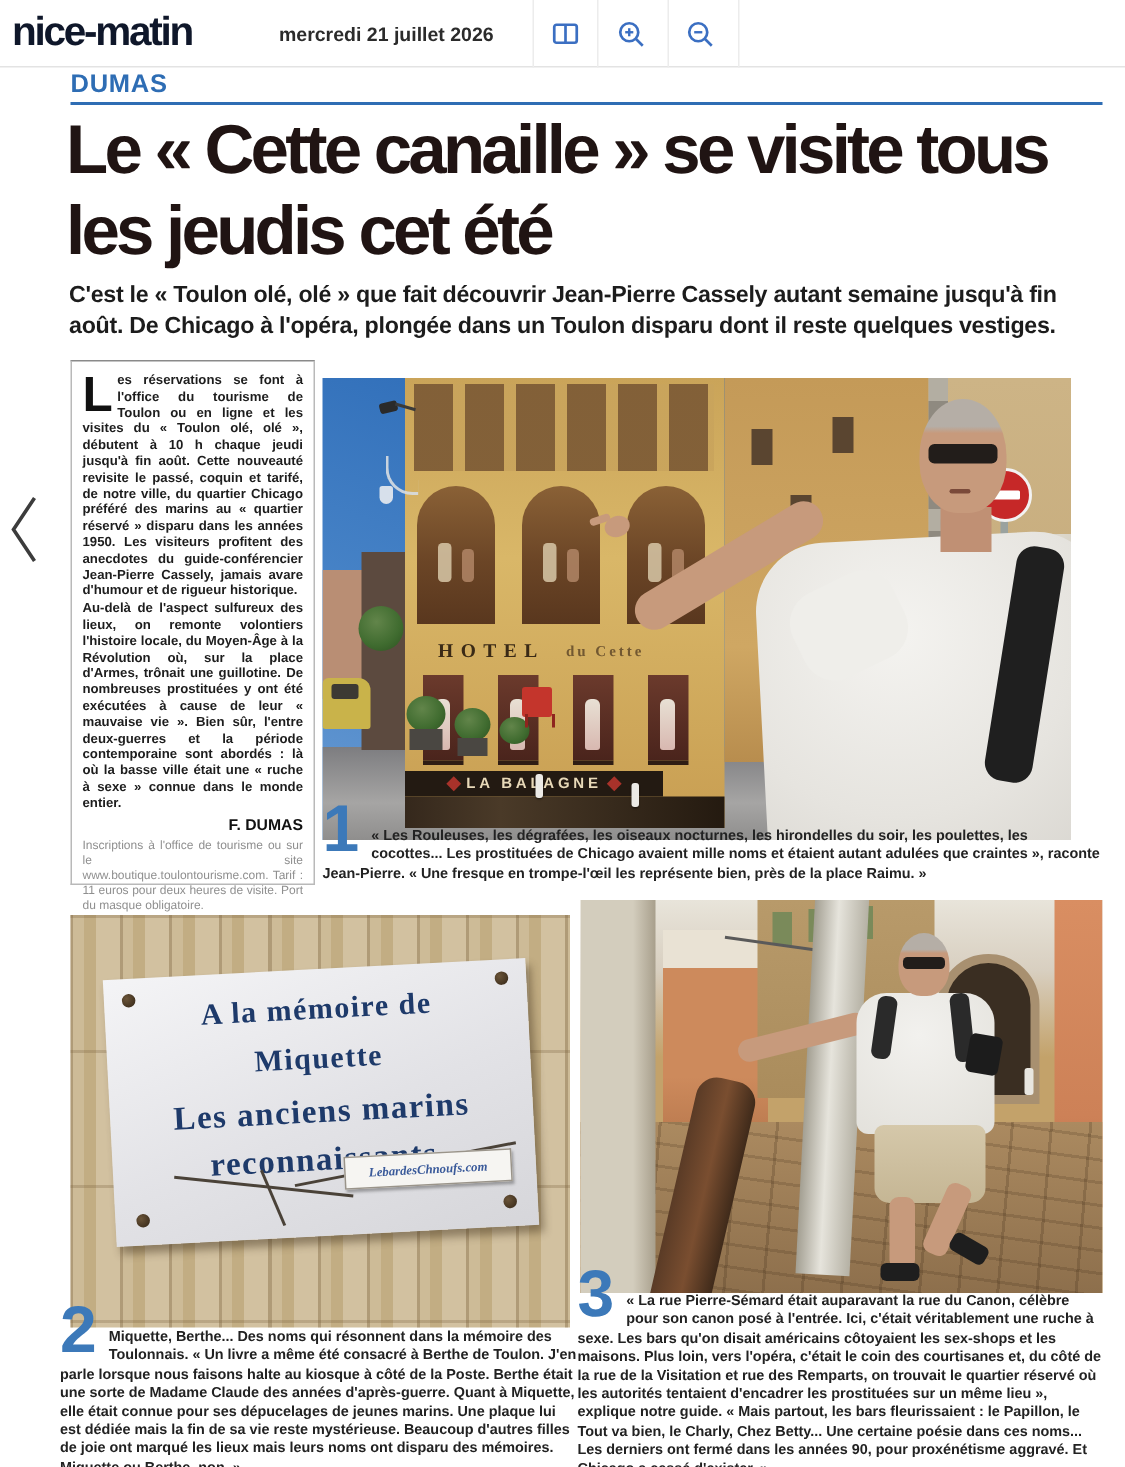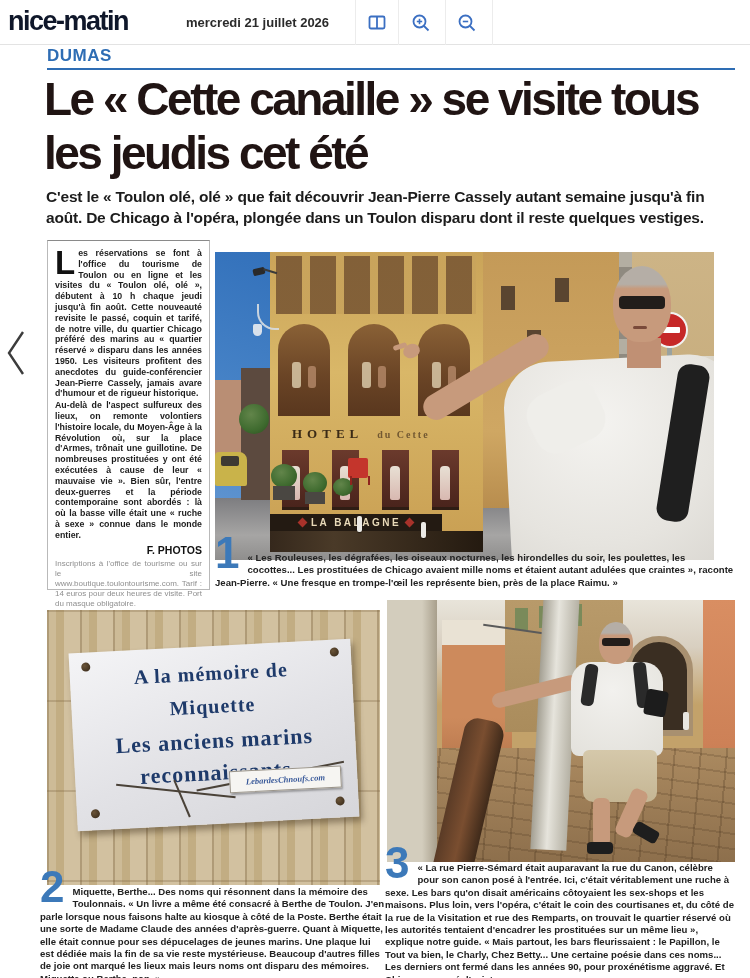--- a/index.html
+++ b/index.html
@@ -262,22 +262,22 @@
   <div class="kicker">DUMAS</div>
   <div class="kicker-rule"></div>
   <h1 class="headline">Le « Cette canaille » se visite tous les jeudis cet été</h1>
   <div class="subhead">C'est le « Toulon olé, olé » que fait découvrir Jean-Pierre Cassely autant semaine jusqu'à fin août. De Chicago à l'opéra, plongée dans un Toulon disparu dont il reste quelques vestiges.</div>
 
   <div class="colbox">
     <div class="body-txt">
       <span class="dropcap">L</span><span>es réservations se font à l'office du tourisme de Toulon ou en ligne et les visites du « Toulon olé, olé », débutent à 10 h chaque jeudi jusqu'à fin août. Cette nouveauté revisite le passé, coquin et tarifé, de notre ville, du quartier Chicago préféré des marins au « quartier réservé » disparu dans les années 1950. Les visiteurs profitent des anecdotes du guide-conférencier Jean-Pierre Cassely, jamais avare d'humour et de rigueur historique.</span>
     </div>
     <div class="body-txt para2">Au-delà de l'aspect sulfureux des lieux, on remonte volontiers l'histoire locale, du Moyen-Âge à la Révolution où, sur la place d'Armes, trônait une guillotine. De nombreuses prostituées y ont été exécutées à cause de leur « mauvaise vie ». Bien sûr, l'entre deux-guerres et la période contemporaine sont abordés : là où la basse ville était une « ruche à sexe » connue dans le monde entier.</div>
-    <div class="author">F. PHOTOS</div>
-    <div class="note">Inscriptions à l'office de tourisme ou sur le site www.boutique.toulontourisme.com. Tarif : 14 euros pour deux heures de visite. Port du masque obligatoire.</div>
+    <div class="author">F. DUMAS</div>
+    <div class="note">Inscriptions à l'office de tourisme ou sur le site www.boutique.toulontourisme.com. Tarif : 11 euros pour deux heures de visite. Port du masque obligatoire.</div>
     <div class="credit">PHOTOS : LAURENT MARTINAT</div>
   </div>
 
   <div class="photo ph1">
     <div class="p1-street"></div>
     <div class="p1-far-bldg1"></div>
     <div class="p1-far-bldg2"></div>
     <div class="p1-car"></div>
     <div class="p1-mural">
       <div class="p1-arcade"></div>

